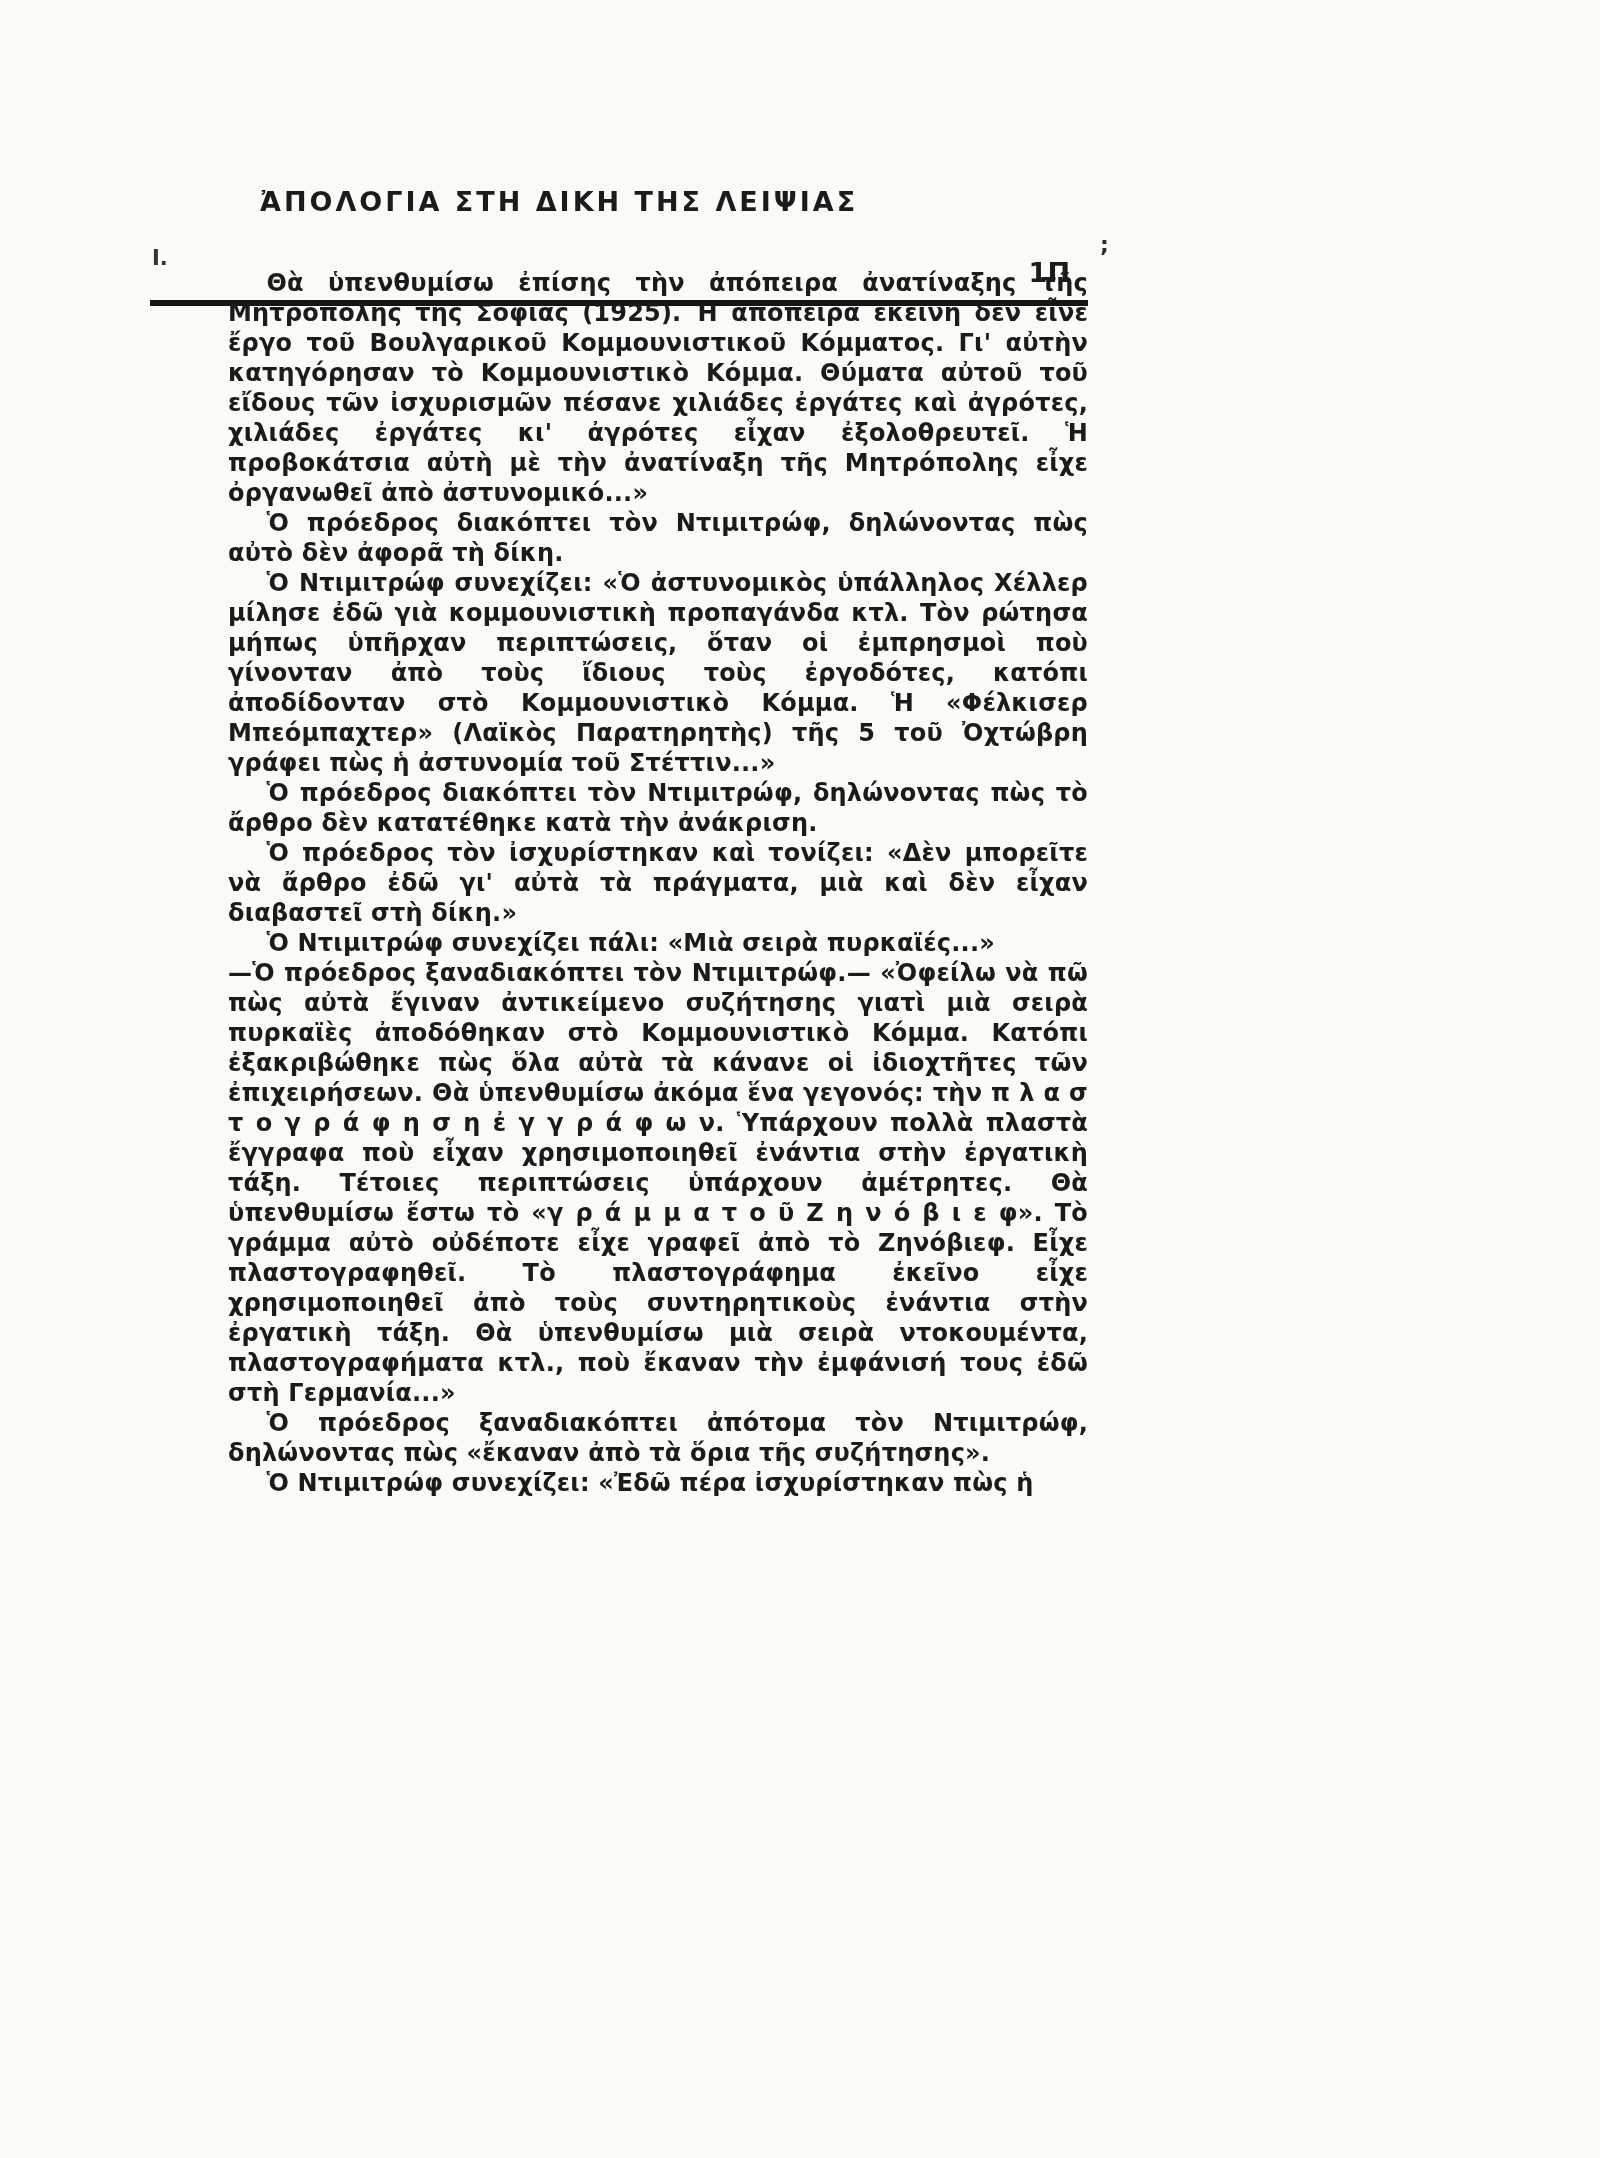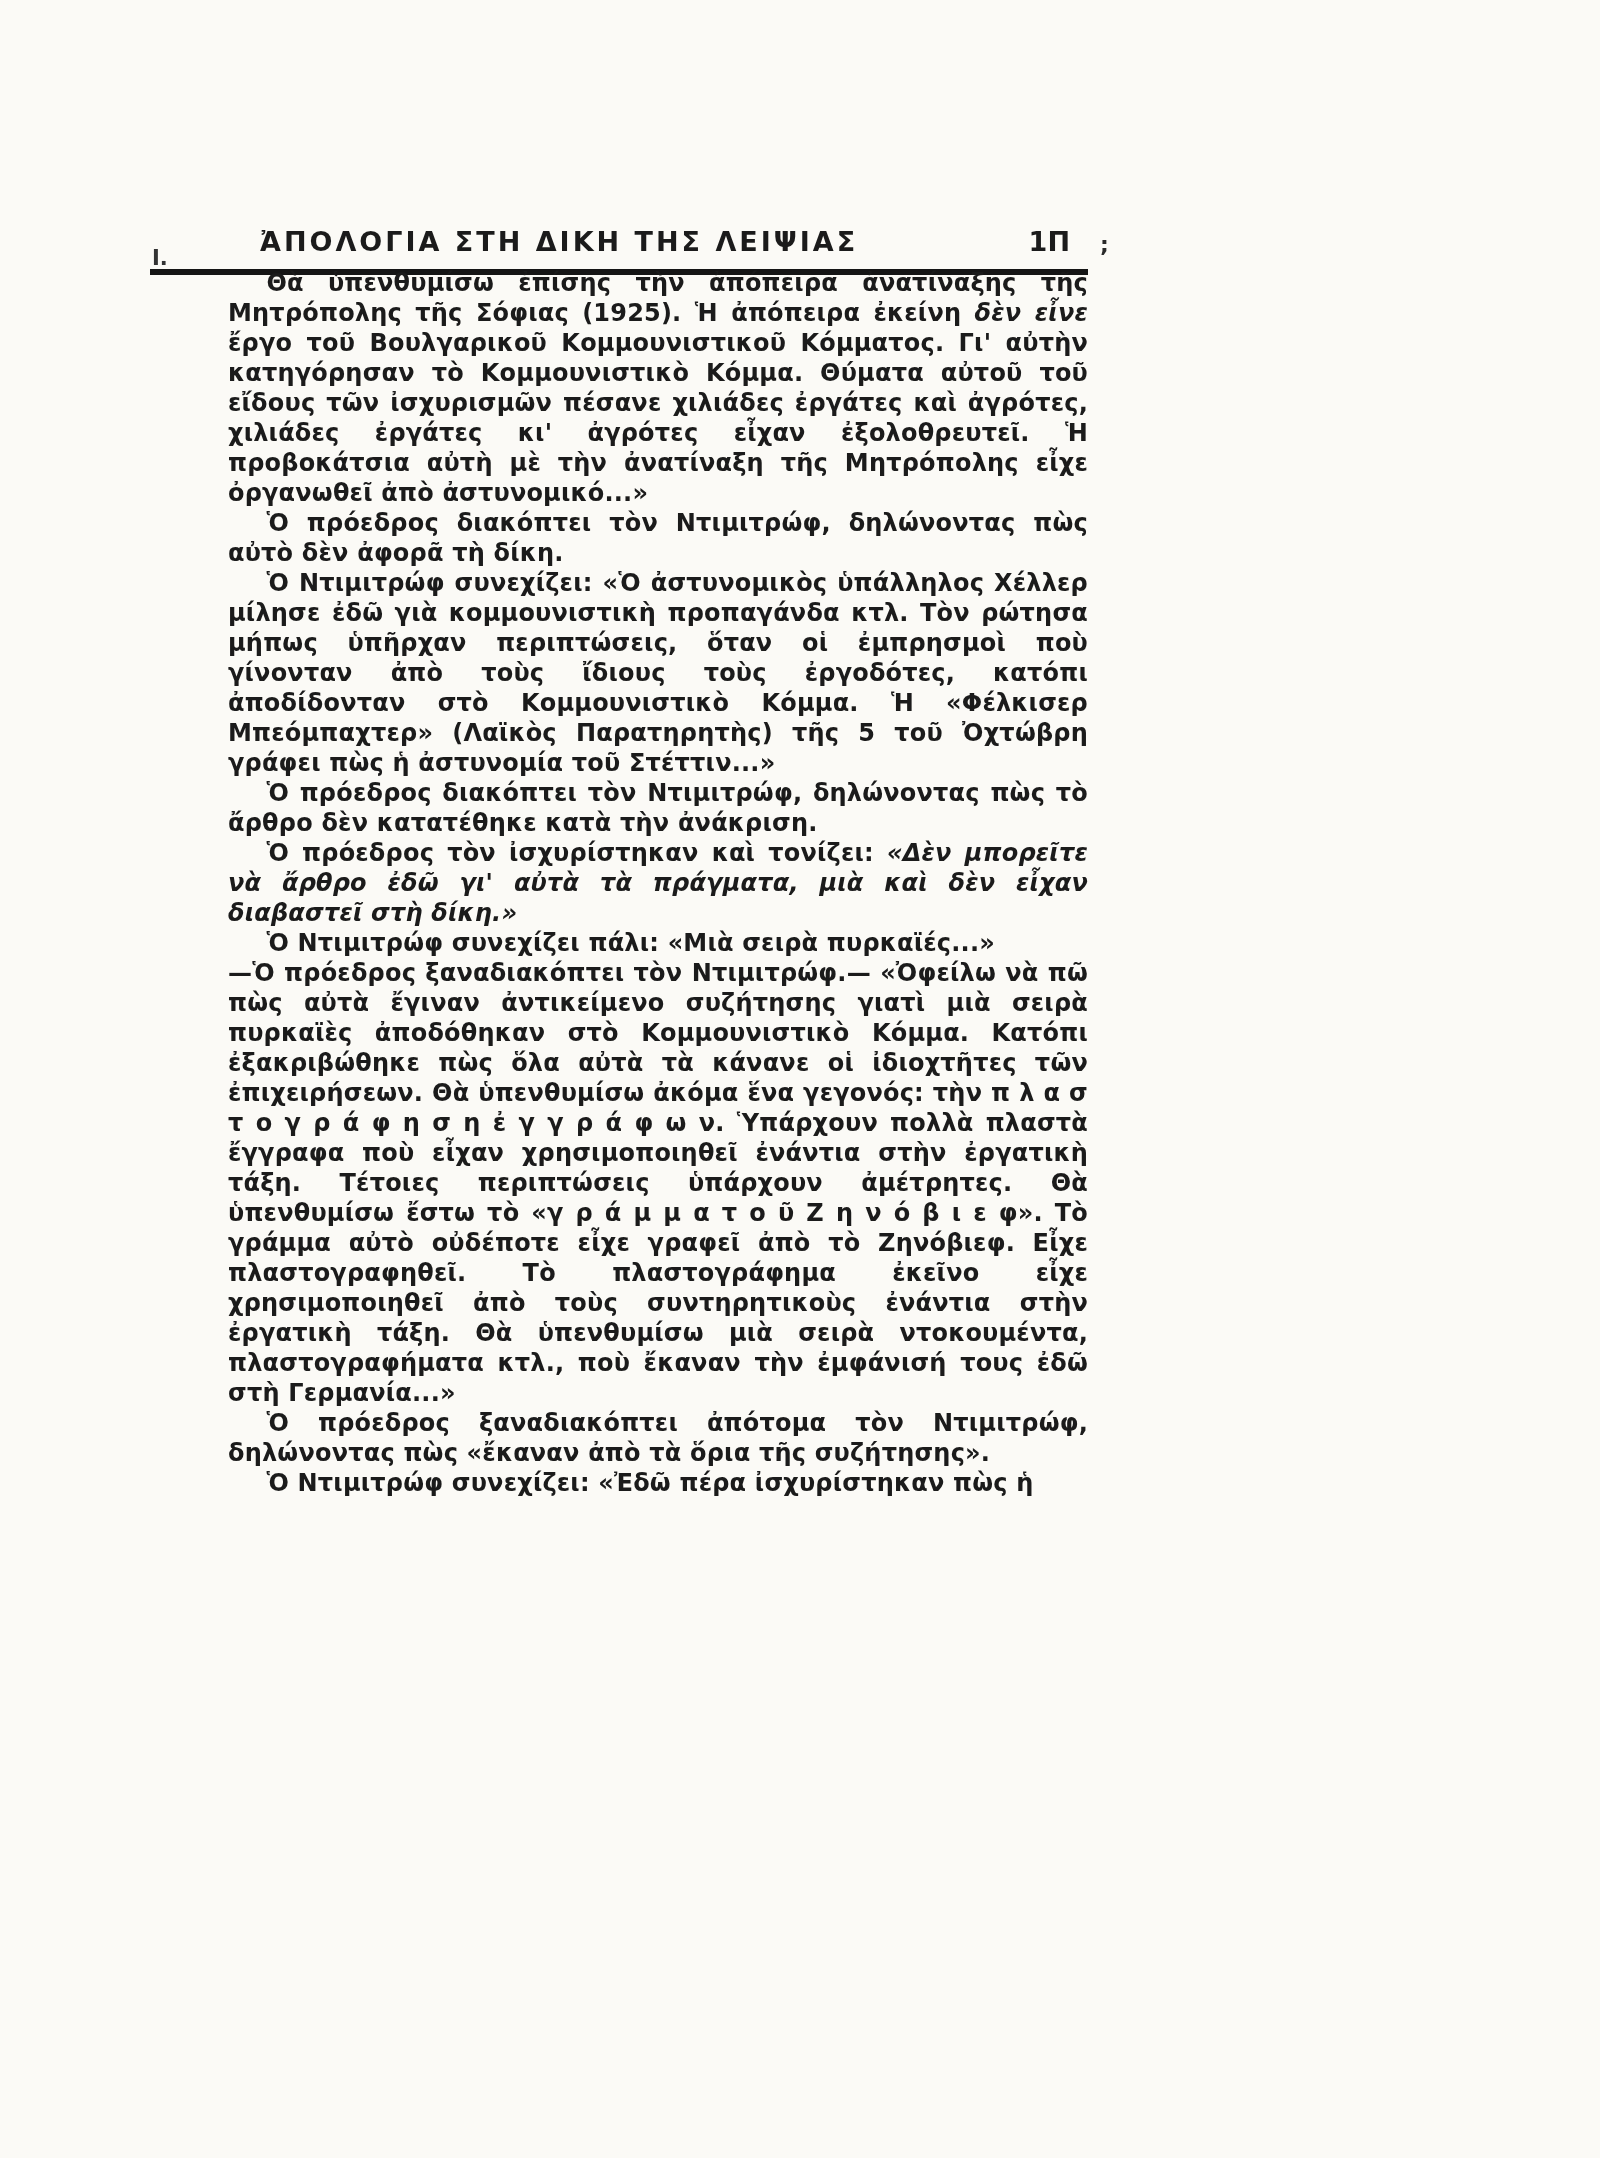--- a/index.html
+++ b/index.html
@@ -21,20 +21,21 @@
   }
   .page-header {
     position: absolute;
     left: 150px;
     top: 186px;
     width: 938px;
     display: flex;
     align-items: baseline;
     border-bottom: 6px solid #151515;
     padding-bottom: 12px;
+    flex-direction: column;
   }
   .page-title {
     font-size: 27px;
     font-weight: bold;
     letter-spacing: 3px;
     margin-left: 110px;
     white-space: nowrap;
   }
   .page-number {
     font-size: 27px;
@@ -71,21 +72,20 @@
     letter-spacing: 0.2px;
   }
   .document-body p {
     margin: 0;
     text-indent: 1.6em;
   }
   .document-body p.no-indent {
     text-indent: 0;
   }
   .document-body span.it {
-    font-style: italic;
   }
 </style>
 </head>
 <body>
 
 <div class="page">
 
   <div class="page-header">
     <div class="page-title">ἈΠΟΛΟΓΙΑ ΣΤΗ ΔΙΚΗ ΤΗΣ ΛΕΙΨΙΑΣ</div>
     <div class="page-number">1Π</div>

